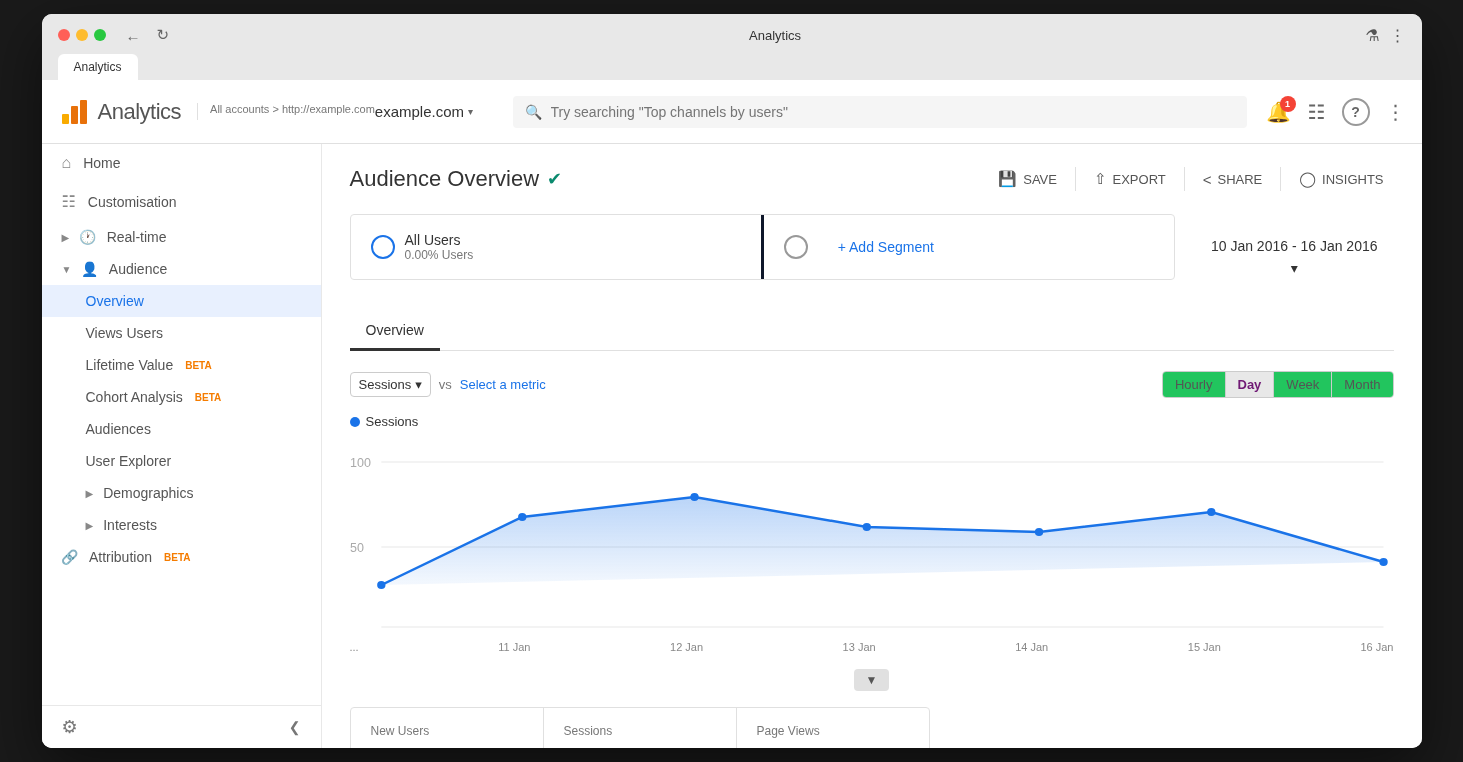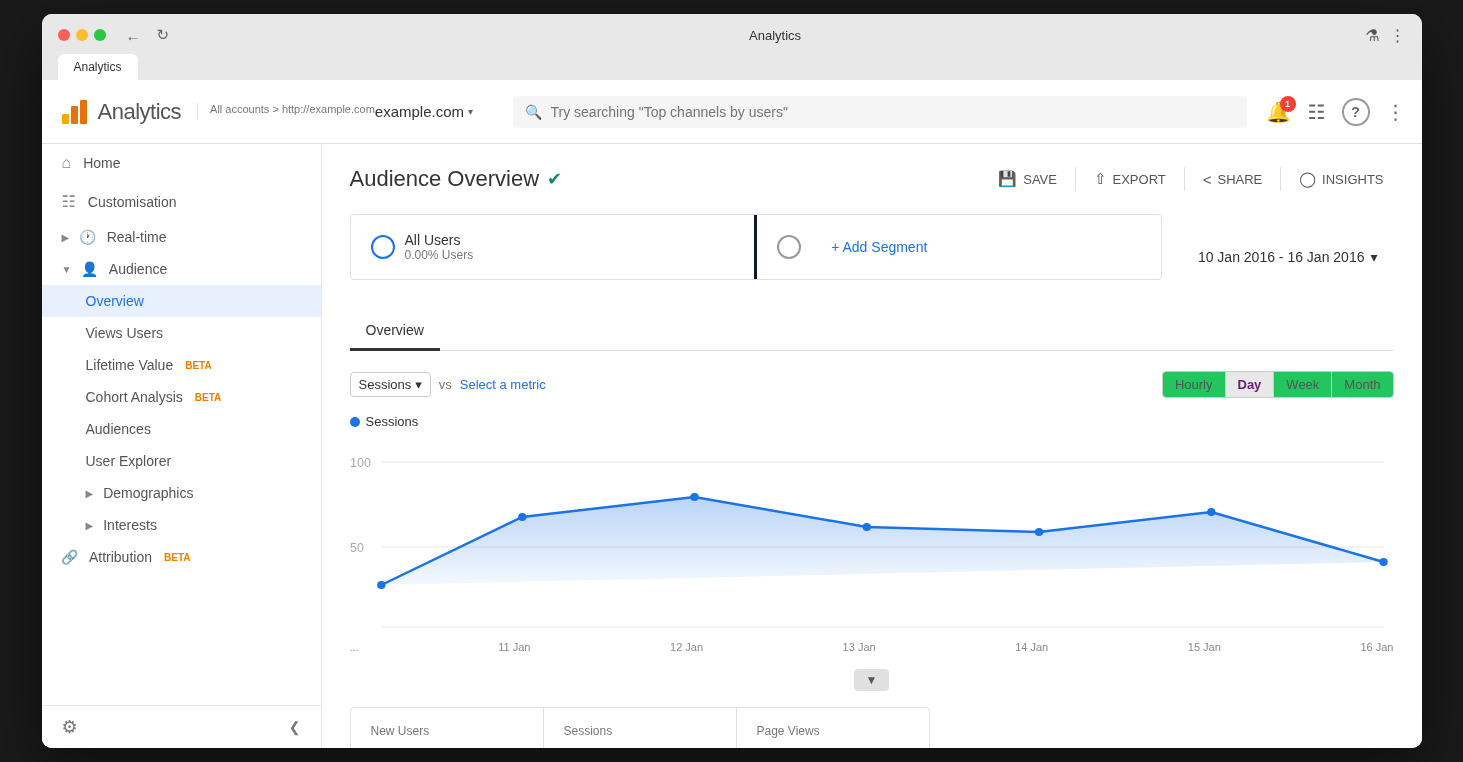--- a/index.html
+++ b/index.html
@@ -174,21 +174,21 @@
     .segment-circle {
       width: 24px; height: 24px; border-radius: 50%; border: 2px solid #999;
     }
     .segment-circle.blue { border-color: #1a73e8; }
     .segment-info .seg-name { font-size: 14px; font-weight: 500; color: #333; }
     .segment-info .seg-pct { font-size: 12px; color: #777; }
     .add-segment-btn {
       display: flex; align-items: center; gap: 8px; color: #1a73e8; font-size: 14px; cursor: pointer; padding: 12px 20px;
     }
     .date-range-btn {
-      display: flex; align-items: center; gap: 6px; background: none; border: none; cursor: pointer; color: #333; font-size: 14px; align-self: center; padding: 0 16px;
+      display: flex; align-items: center; gap: 6px; background: none; border: none; cursor: pointer; color: #333; font-size: 14px; align-self: center; padding: 0 16px; flex-direction: column;
     }
 
     
     .tab-bar {
       border-bottom: 1px solid #e0e0e0; margin-bottom: 20px;
     }
     .tab {
       display: inline-block; padding: 10px 16px; font-size: 14px; color: #555; cursor: pointer; border-bottom: 3px solid transparent; margin-bottom: -1px;
     }
     .tab.active { color: #333; border-bottom-color: #333; font-weight: 500; }

